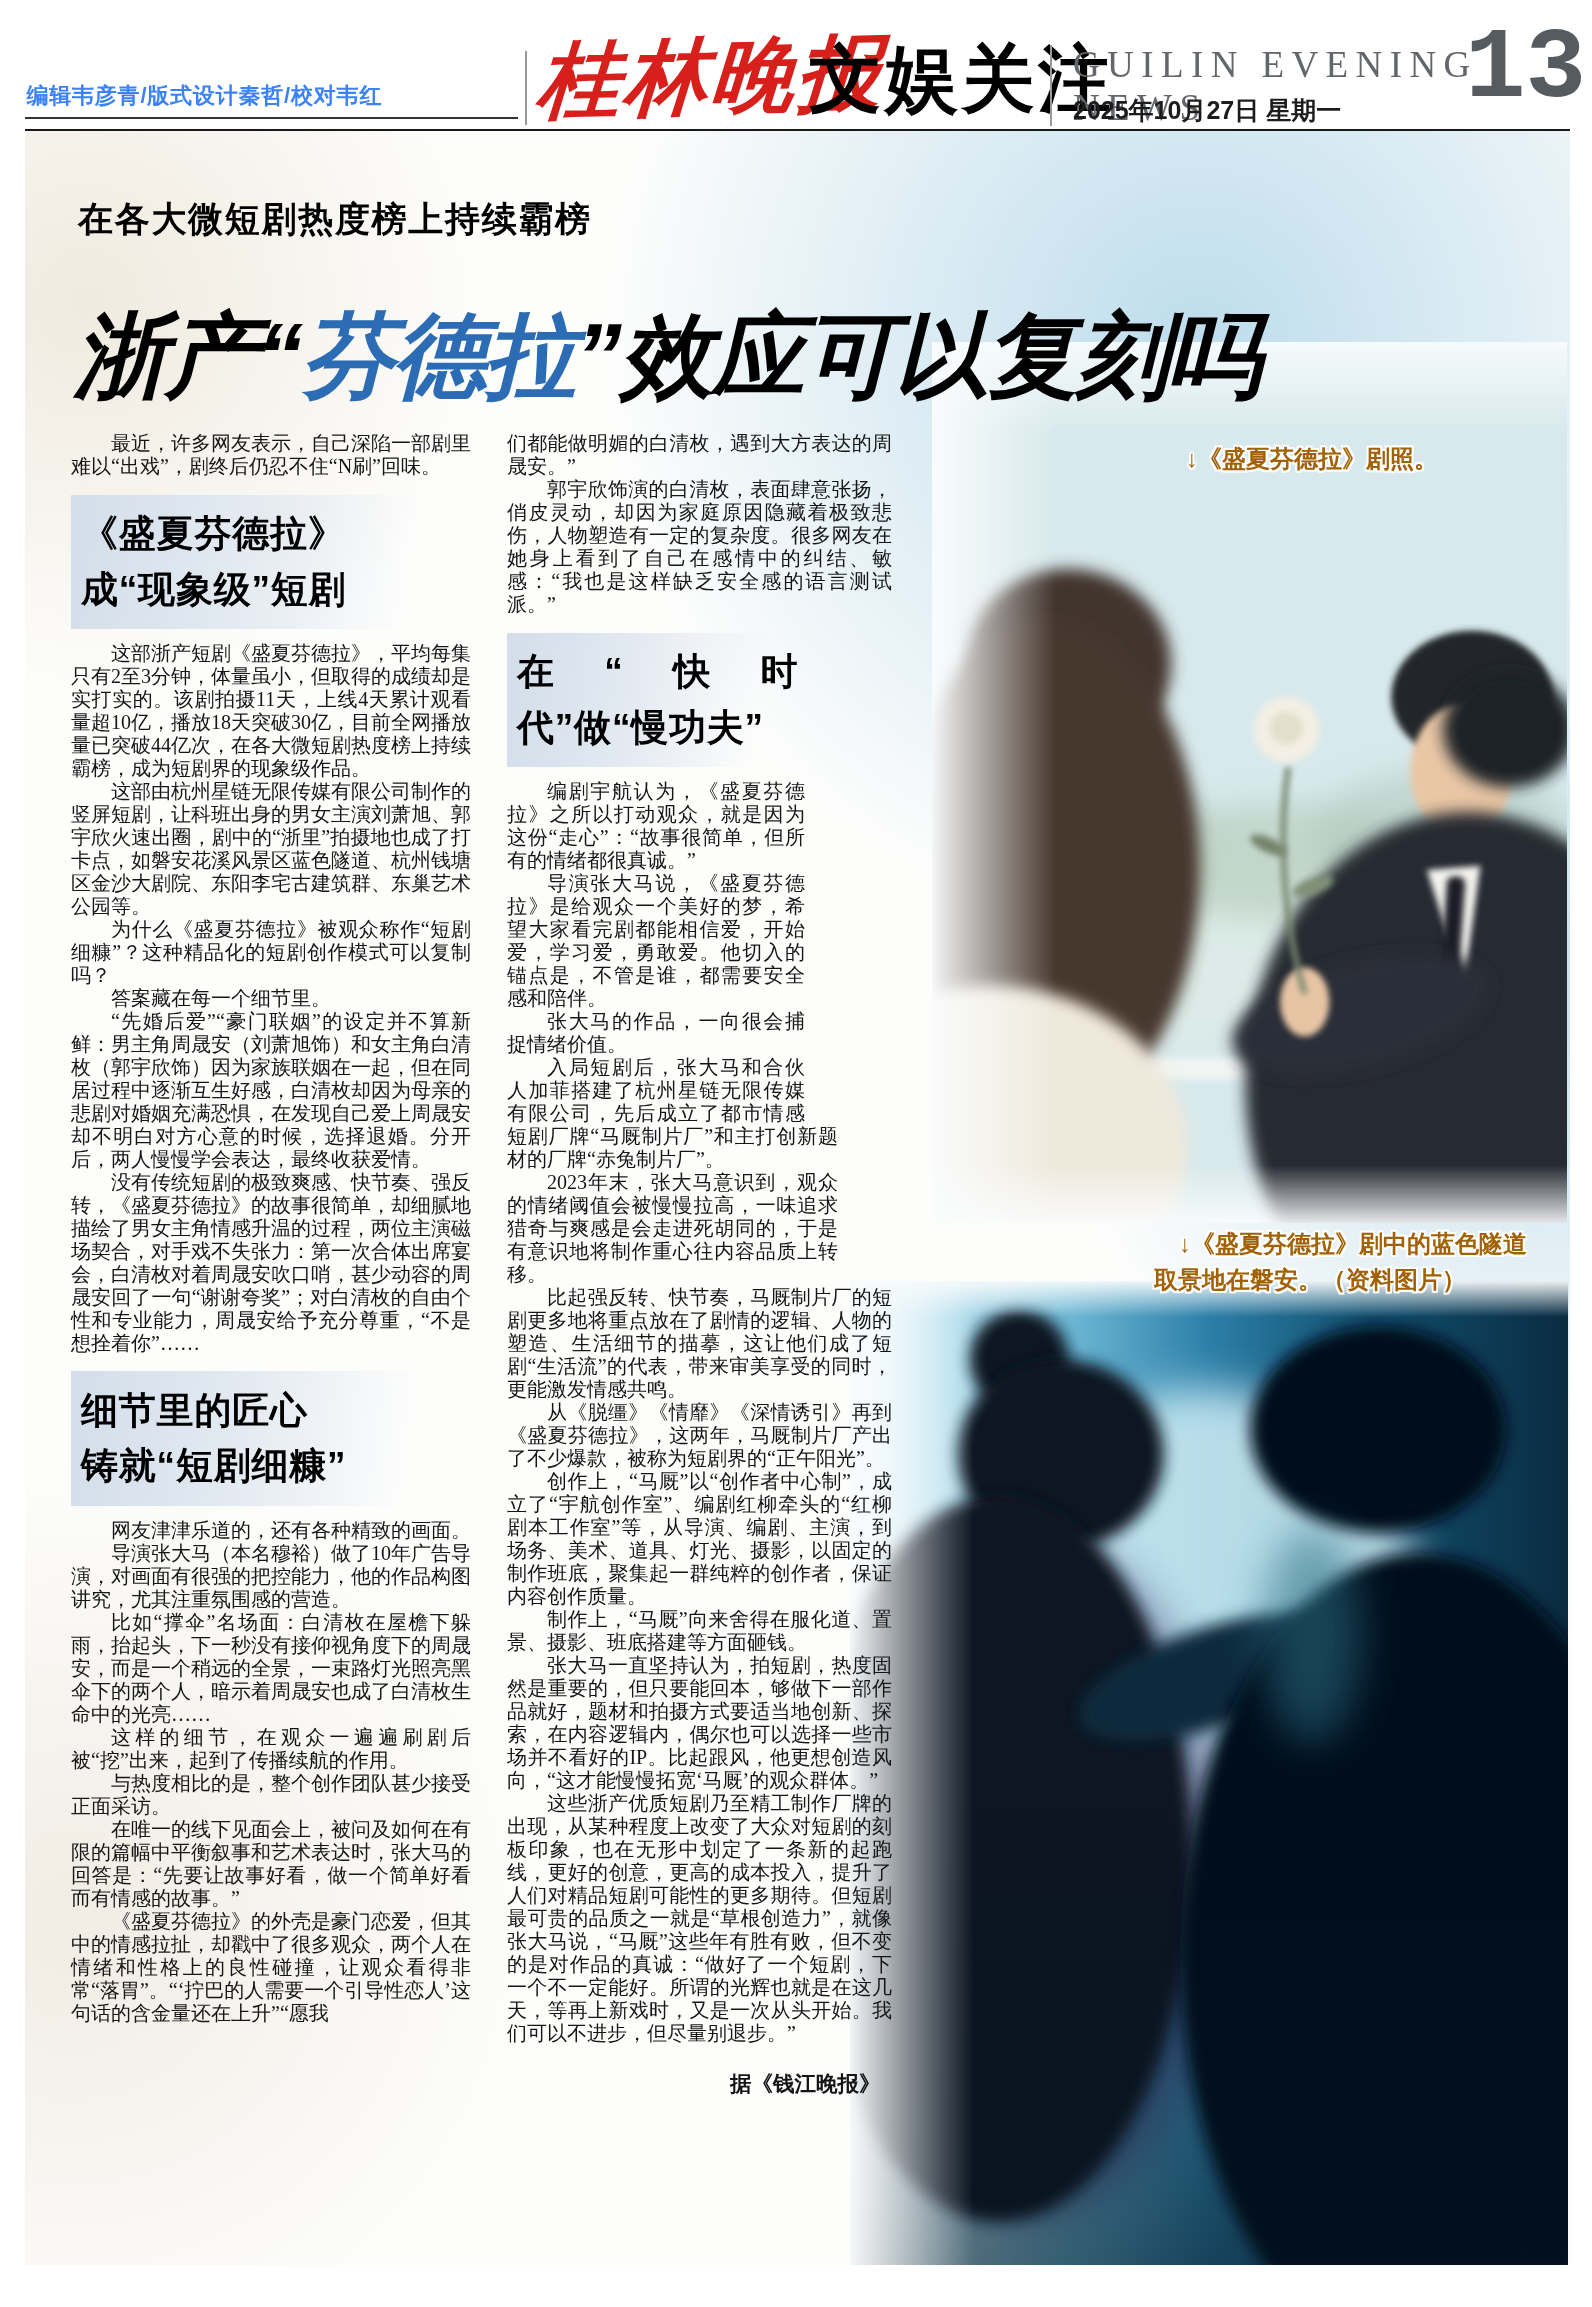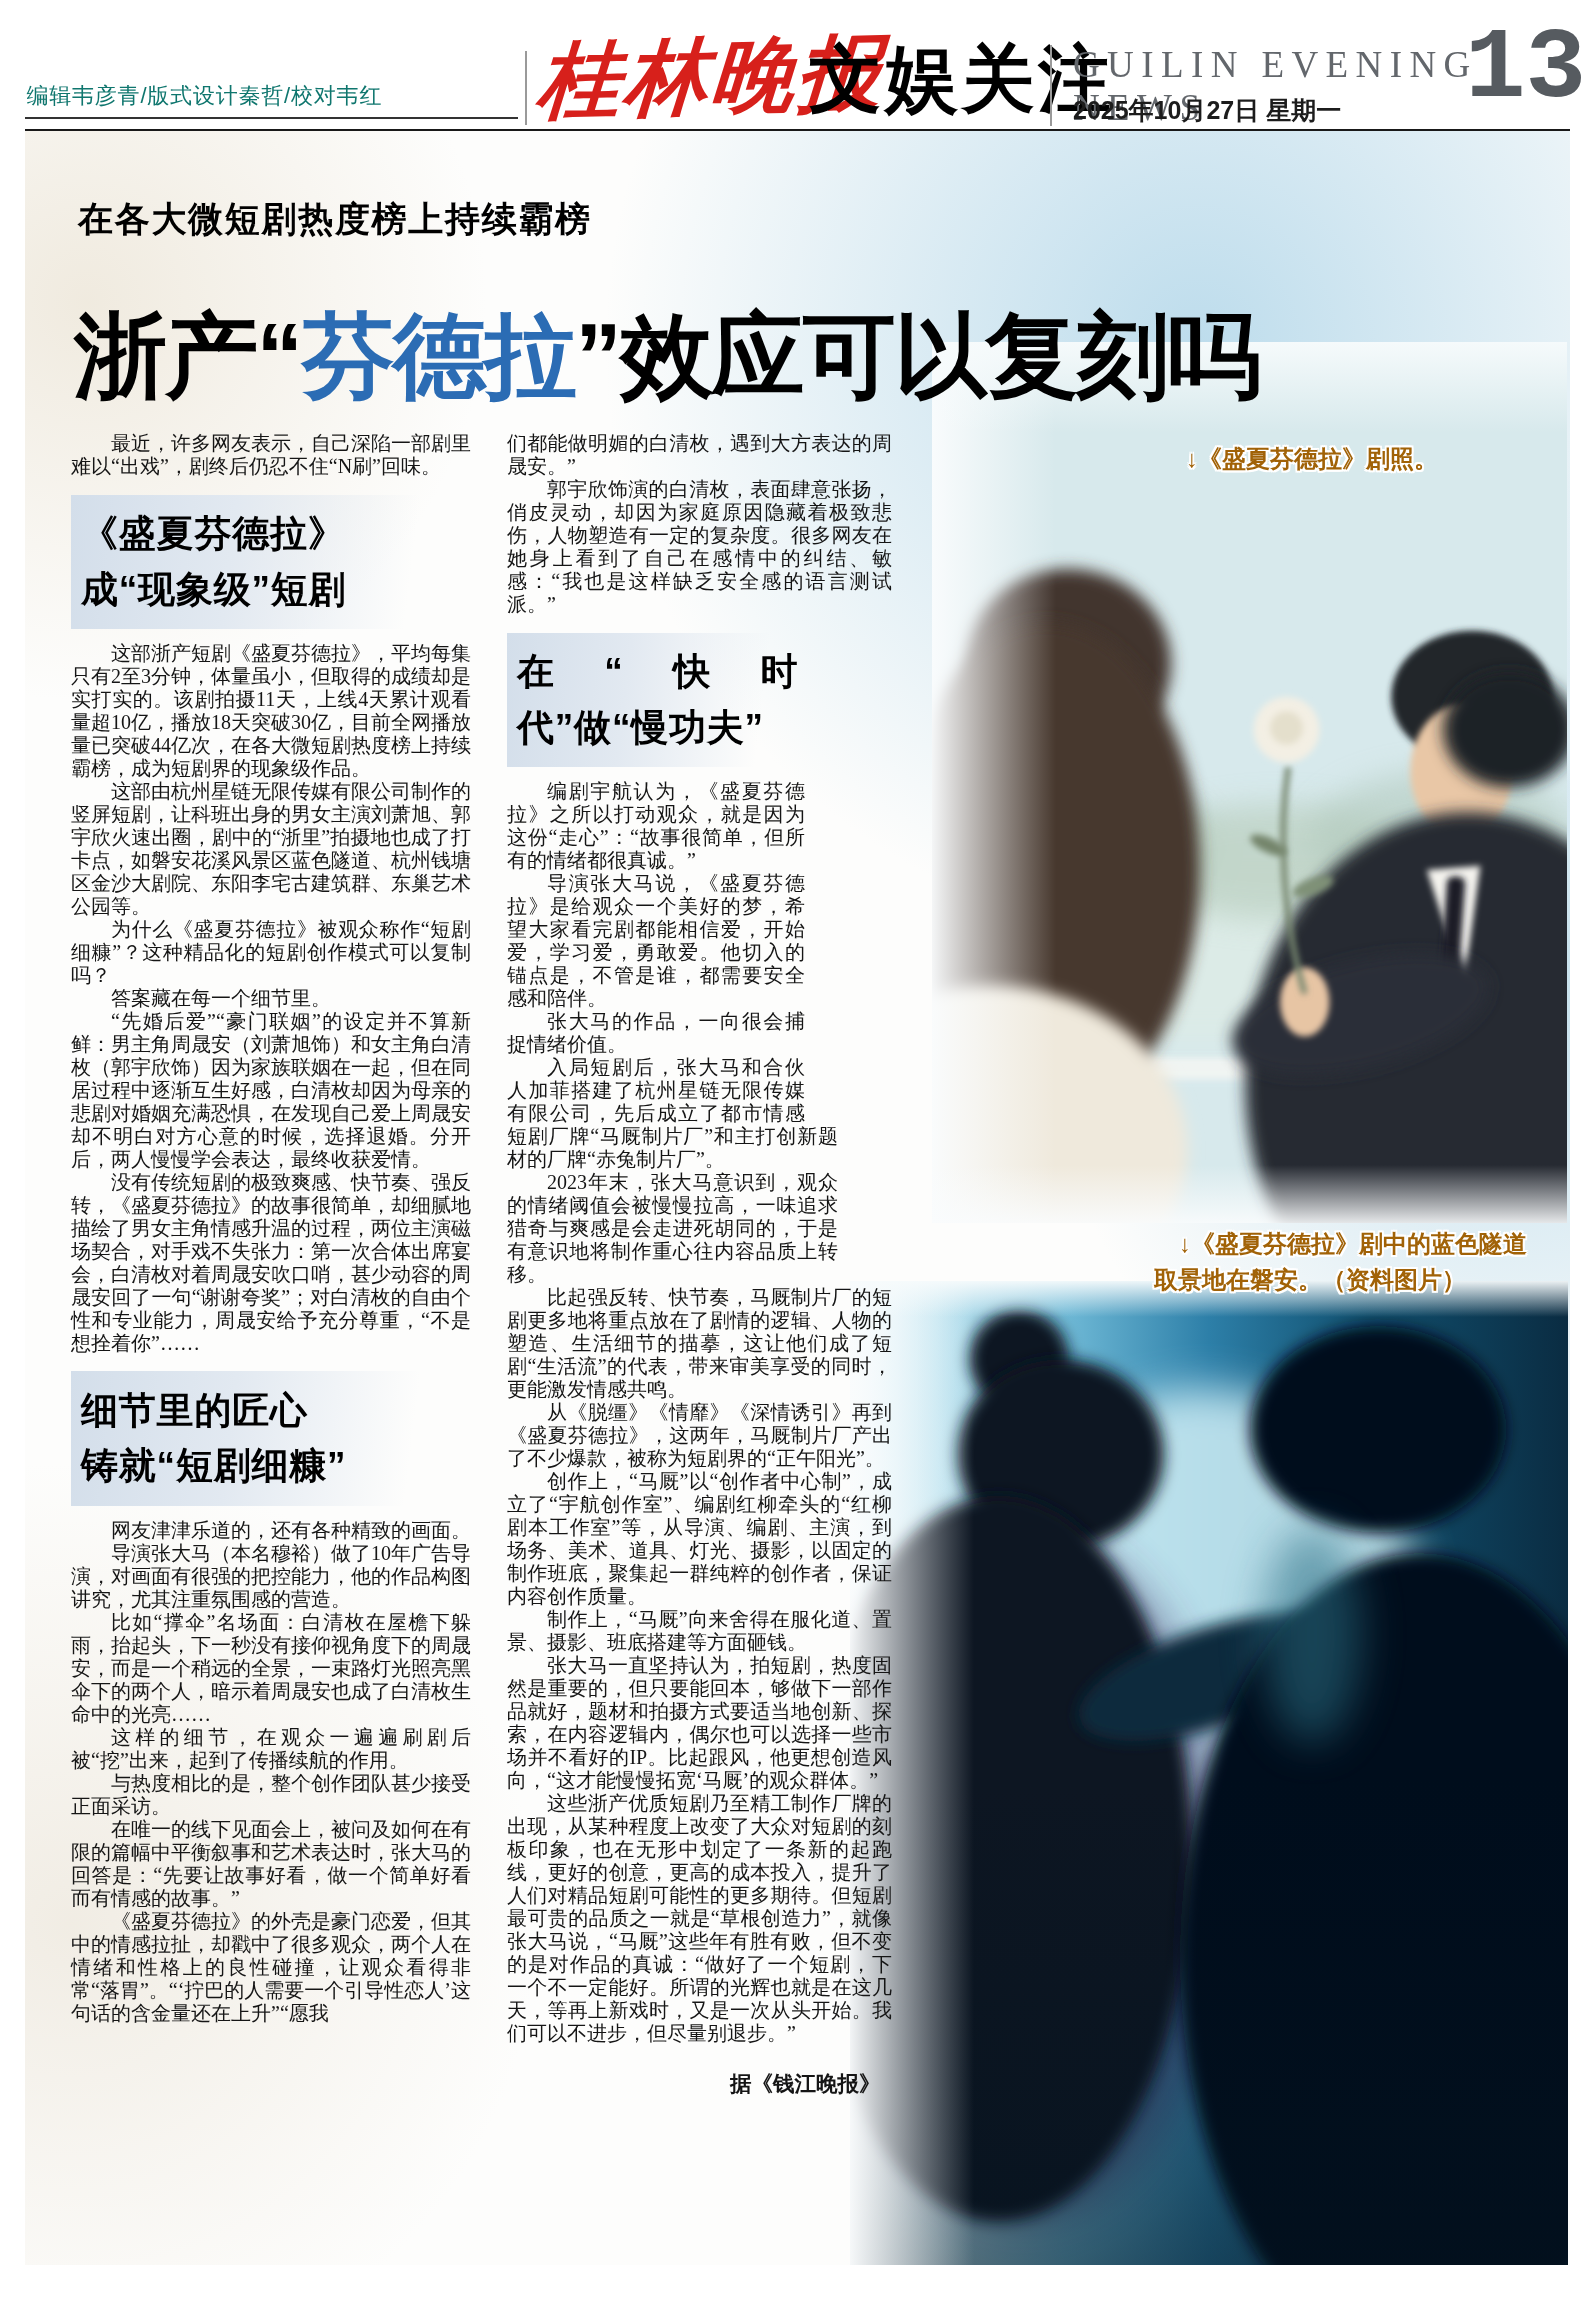--- a/index.html
+++ b/index.html
@@ -1,20 +1,20 @@
 <!DOCTYPE html>
 <html style="font-size:13.2px"><head>
 <meta charset="utf-8">
 <style>
   html,body{margin:0;padding:0;background:#e8e8e8;}
   .page{position:relative;width:1592px;height:2307px;background:#ffffff;overflow:hidden;
         font-family:"Liberation Serif",serif;color:#151515;}
   
-  .editor-line{position:absolute;left:26.4px;top:81px;font-size:22px;font-weight:400;
-        font-family:"Liberation Sans",sans-serif;color:#0f766e;letter-spacing:0.8px;}
+  .editor-line{position:absolute;left:26.4px;top:81px;font-size:22px;font-weight:700;
+        font-family:"Liberation Sans",sans-serif;color:#3b82f6;letter-spacing:0.8px;}
   .editor-rule{position:absolute;left:25px;top:117px;width:493px;height:1.7px;background:#333;}
   .vline{position:absolute;width:1.7px;background:#9a9a9a;}
   .vline-left{left:525px;top:51px;height:74px;}
   .vline-right{left:1050px;top:45px;height:81px;}
   .masthead-logo{position:absolute;left:538px;top:21.5px;font-size:83px;font-weight:900;
         font-style:italic;transform:skewX(-5deg) rotate(-1.5deg);letter-spacing:3.3px;
         font-family:"Liberation Serif",serif;}
   .section-title{position:absolute;left:809px;top:31px;font-size:73px;font-weight:900;
         font-family:"Liberation Sans",sans-serif;color:#000;letter-spacing:3.3px;}
   .english-name{position:absolute;left:1073px;top:43px;font-size:37px;color:#63676c;
@@ -48,21 +48,21 @@
        font-size:24px;line-height:36px;color:#a16207;z-index:6;
        text-shadow:-1.7px 0 0 #fff,1.7px 0 0 #fff,0 -1.7px 0 #fff,0 1.7px 0 #fff,
                    -1.7px -1.7px 0 #fff,1.7px 1.7px 0 #fff,-1.7px 1.7px 0 #fff,1.7px -1.7px 0 #fff;}
   .caption1{left:1186px;top:441px;}
   .caption2{left:1154px;top:1226px;width:413px;}
   .caption2 .l1{text-indent:25px;}
   
   .kicker{position:absolute;left:78px;top:196px;font-size:35px;font-weight:800;z-index:5;
        font-family:"Liberation Sans",sans-serif;color:#000;letter-spacing:1.7px;}
   .headline{position:absolute;left:74px;top:294px;font-size:93px;font-weight:900;z-index:5;
-       font-family:"Liberation Sans",sans-serif;color:#000;letter-spacing:-1.7px;white-space:nowrap;}
+       font-family:"Liberation Sans",sans-serif;color:#000;letter-spacing:-1.7px;white-space:nowrap;font-style:italic;}
   
   .columns{position:absolute;left:71px;top:432px;width:916px;display:flex;z-index:5;}
   .col{font-size:20px;line-height:23px;text-align:justify;}
   .col1{width:400px;margin-right:36px;}
   .col2{width:385px;}
   .body-p{margin:0;text-indent:2em;}
   .body-p.noindent{text-indent:0;}
   .section-head{display:flow-root;margin:16.5px 0 13.2px;padding:11.6px 6.6px 11.6px 10px;
        font-family:"Liberation Sans",sans-serif;font-weight:700;font-size:37px;line-height:1.5;
        letter-spacing:0.8px;text-indent:0;color:#000;

